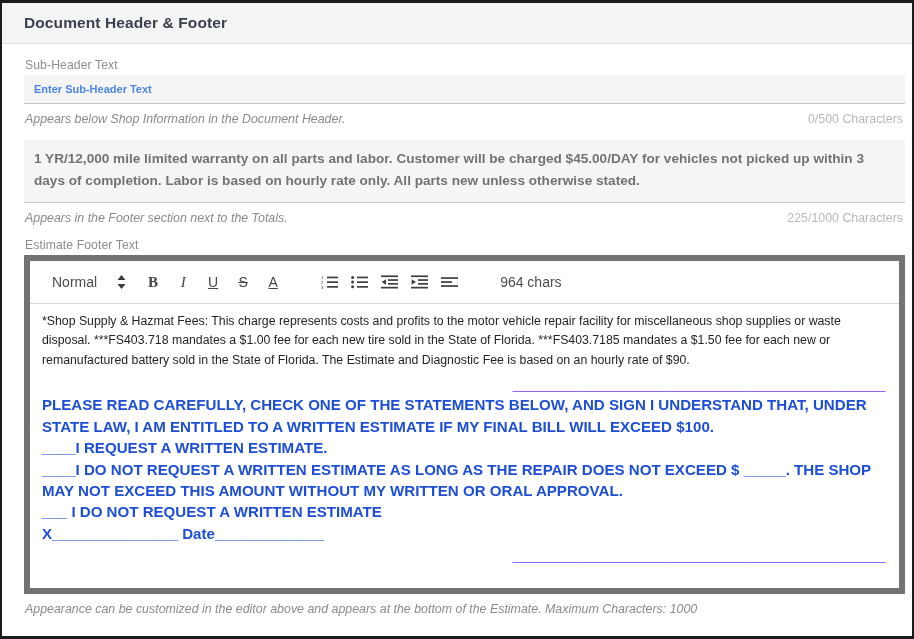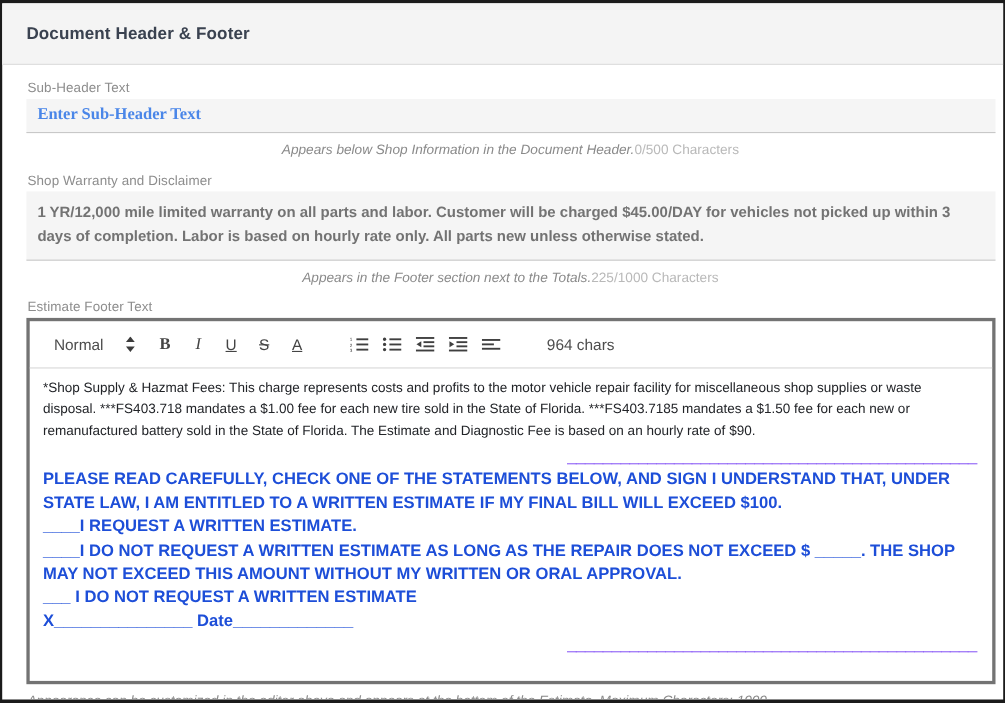--- a/index.html
+++ b/index.html
@@ -14,21 +14,21 @@
     background: #ffffff;
     border: 2px solid #1b1b1b;
     border-top-width: 3px;
     border-bottom-width: 3px;
     overflow: hidden;
     position: relative;
   }
 
   
   .panel-header {
-    height: 56px;
+    height: 41px;
     background: #f4f4f4;
     border-bottom: 1px solid #dddddd;
     display: flex;
     align-items: center;
     padding: 0 0 0 22px;
   }
   .panel-header-title {
     font-size: 15.5px;
     font-weight: bold;
     color: #3a4250;
@@ -51,41 +51,40 @@
   .filled-input {
     background: #f5f5f5;
     border: 0;
     border-bottom: 1px solid #c8c8c8;
     padding: 6px 10px 7px 10px;
     min-height: 29px;
     display: flex;
     align-items: center;
   }
   .filled-input .placeholder {
-    font-size: 15px;
+    font-size: 11px;
     color: #4a86e8;
     font-weight: bold;
-    font-family: Liberation Serif, serif;
   }
   .filled-area {
     background: #f5f5f5;
     border: 0;
     border-bottom: 1px solid #c8c8c8;
     padding: 8px 10px 10px 10px;
   }
   .filled-area .value {
     font-size: 13.6px;
     color: #737373;
     font-weight: bold;
     line-height: 1.63;
   }
 
   .hint-row {
     display: flex;
-    justify-content: center;
+    justify-content: space-between;
     align-items: baseline;
     margin: 8px 0 0 1px;
     padding-bottom: 1px;
   }
   .hint {
     font-size: 12.4px;
     font-style: italic;
     color: #8a8a8a;
   }
   .counter {
@@ -93,21 +92,21 @@
     color: #b9b9b9;
     font-style: normal;
     padding-right: 2px;
   }
 
   .gap-a { height: 13px; }
   .gap-b { height: 12px; }
 
   
   .editor {
-    border: 3px solid #737373;
+    border: 6px solid #737373;
     background: #ffffff;
   }
   .editor-toolbar {
     height: 43px;
     border-bottom: 1px solid #d8d8d8;
     display: flex;
     align-items: center;
     padding: 0 12px 0 14px;
     gap: 0;
   }
@@ -200,21 +199,20 @@
       </div>
       <div class="hint-row">
         <span class="hint">Appears below Shop Information in the Document Header.</span>
         <span class="counter">0/500 Characters</span>
       </div>
     </div>
 
     <div class="gap-a"></div>
 
     <div>
-      <div class="field-label">Shop Warranty and Disclaimer</div>
       <div class="filled-area">
         <div class="value">1 YR/12,000 mile limited warranty on all parts and labor. Customer will be charged $45.00/DAY for vehicles not picked up within 3 days of completion. Labor is based on hourly rate only.  All parts new unless otherwise stated.</div>
       </div>
       <div class="hint-row">
         <span class="hint">Appears in the Footer section next to the Totals.</span>
         <span class="counter">225/1000 Characters</span>
       </div>
     </div>
 
     <div class="gap-b"></div>

